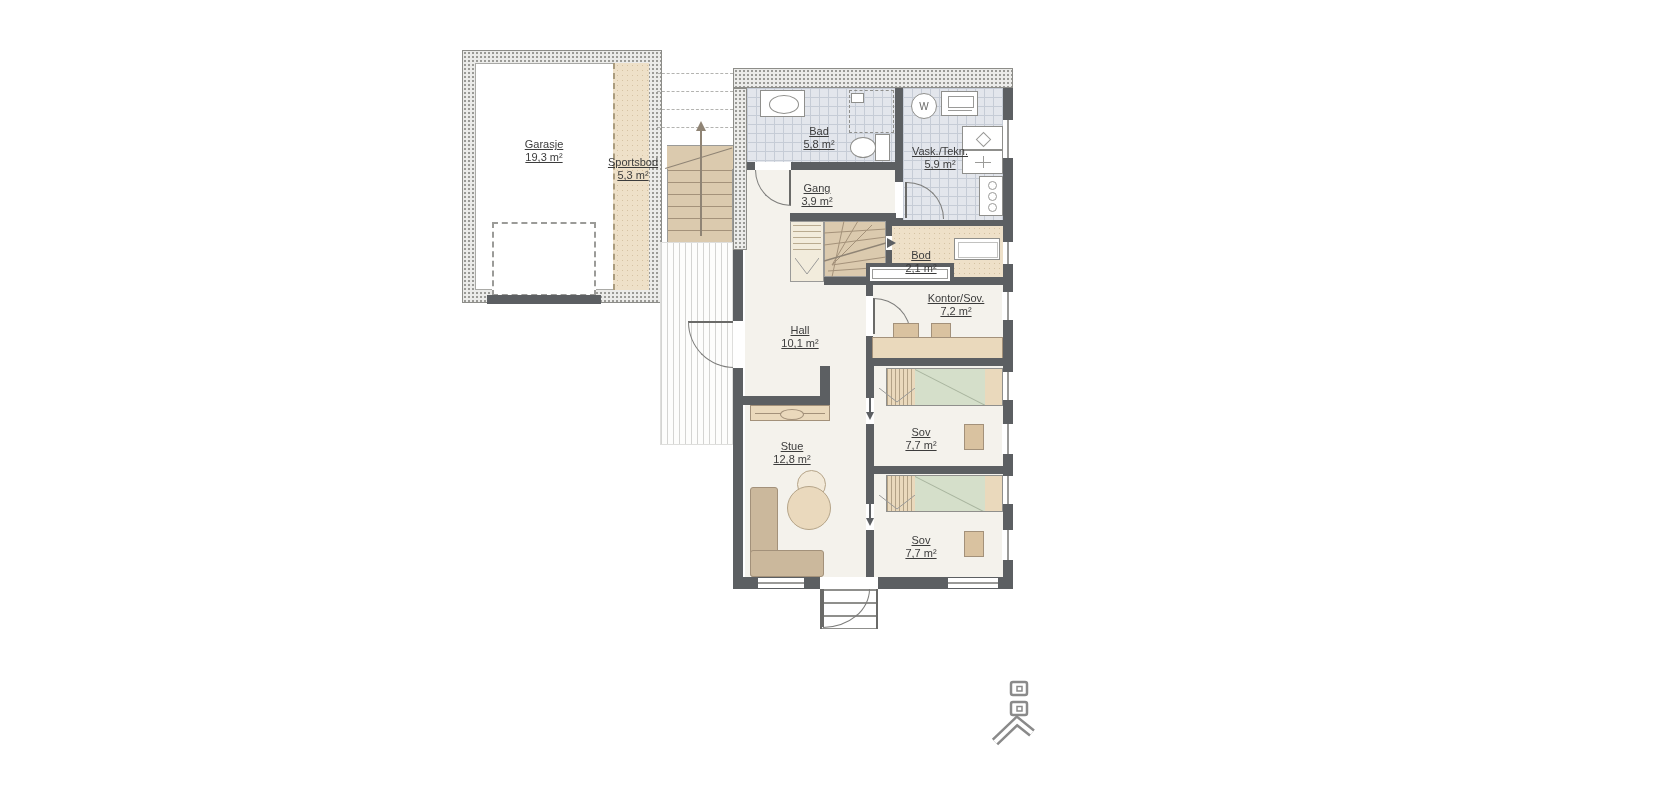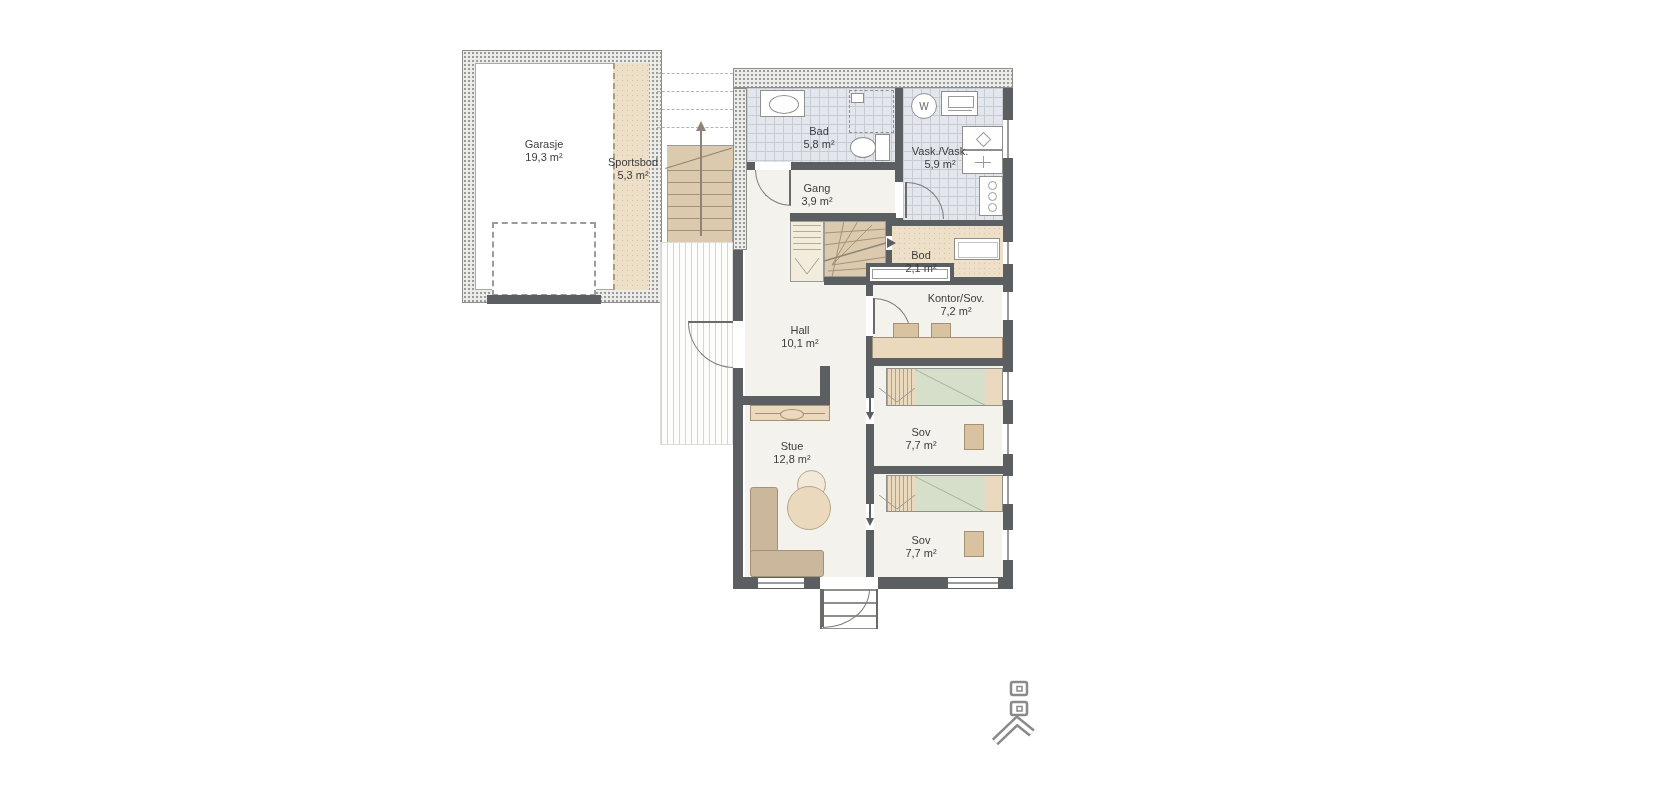--- a/index.html
+++ b/index.html
@@ -37,21 +37,21 @@
   .arc-br { border-right:1px solid #7c7c7a; border-bottom:1px solid #7c7c7a; border-bottom-right-radius:100% 100%; }
   .leaf { background:#6a6a68; }
   .furn { background:#ead9bc; border:1px solid #a3917a; box-sizing:border-box; }
   .furn2 { background:#d9c2a0; border:1px solid #a3917a; box-sizing:border-box; }
   .sofa { background:#cbb89c; border:1px solid #a3917a; border-radius:3px; box-sizing:border-box; }
   .fixture { background:#ffffff; border:1px solid #8f8f8c; box-sizing:border-box; }
   .hatch-v { background-color:#ead9bc;
              background-image:repeating-linear-gradient(90deg,#b3a286 0 1px, transparent 1px 4px); }
   .duvet { background:#d5dfca; overflow:hidden; }
   .room-label { position:absolute; transform:translate(-50%,-50%); text-align:center;
-                font-size:11px; line-height:13px; color:#3c3c3c; white-space:nowrap; }
+                font-size:11px; line-height:13px; color:#3c3c3c; white-space:nowrap;text-decoration:underline; }
 </style>
 </head>
 <body>
 
 <div class="canvas">
 
   <div class="abs stipple" style="left:462px;top:50px;width:200px;height:253px"></div>
   <div class="abs" style="left:475px;top:63px;width:174px;height:227px;background:#ffffff;border:1px solid #a9a9a6;box-sizing:border-box"></div>
   <div class="abs wood" style="left:613px;top:63px;width:36px;height:227px;border-left:2px dashed #ab9c7e;box-sizing:border-box"></div>
   <div class="abs" style="left:492px;top:222px;width:104px;height:74px;border:2px dashed #9b9b98;background:#ffffff;box-sizing:border-box"></div>
@@ -224,21 +224,21 @@
   </div>
   <div class="room-label" style="left:633px;top:169px">
     <div>Sportsbod</div>
     <div>5,3 m²</div>
   </div>
   <div class="room-label" style="left:819px;top:138px">
     <div>Bad</div>
     <div>5,8 m²</div>
   </div>
   <div class="room-label" style="left:940px;top:158px">
-    <div>Vask./Vask.</div>
+    <div>Vask./Tekn.</div>
     <div>5,9 m²</div>
   </div>
   <div class="room-label" style="left:817px;top:195px">
     <div>Gang</div>
     <div>3,9 m²</div>
   </div>
   <div class="room-label" style="left:921px;top:262px">
     <div>Bod</div>
     <div>2,1 m²</div>
   </div>

